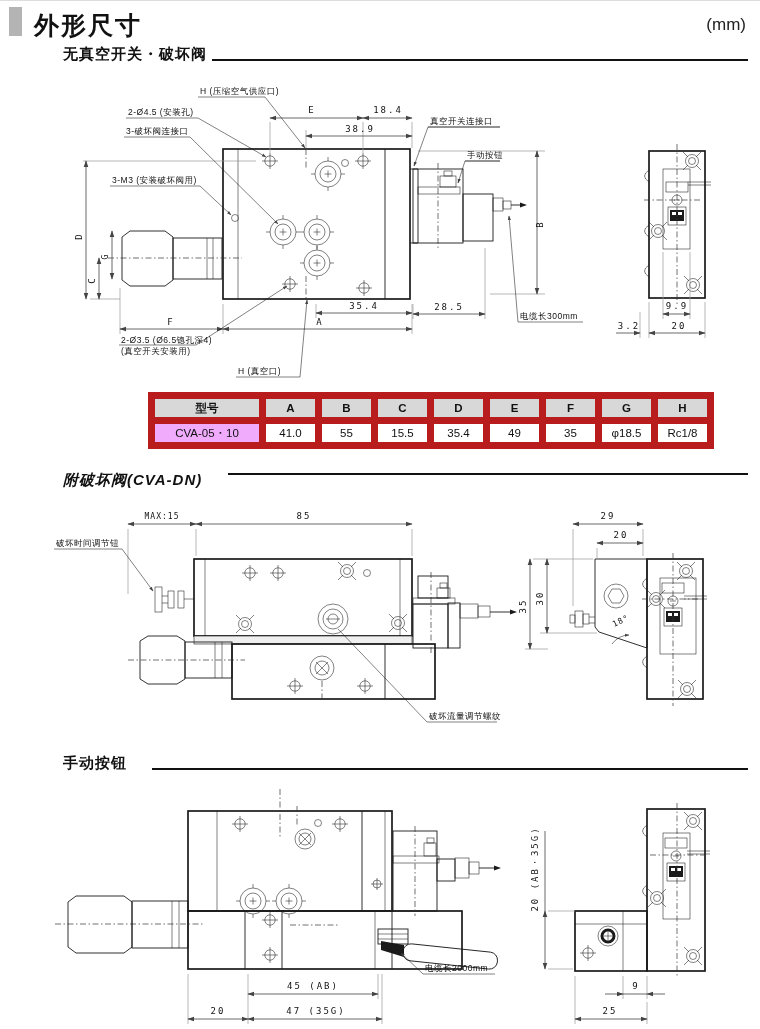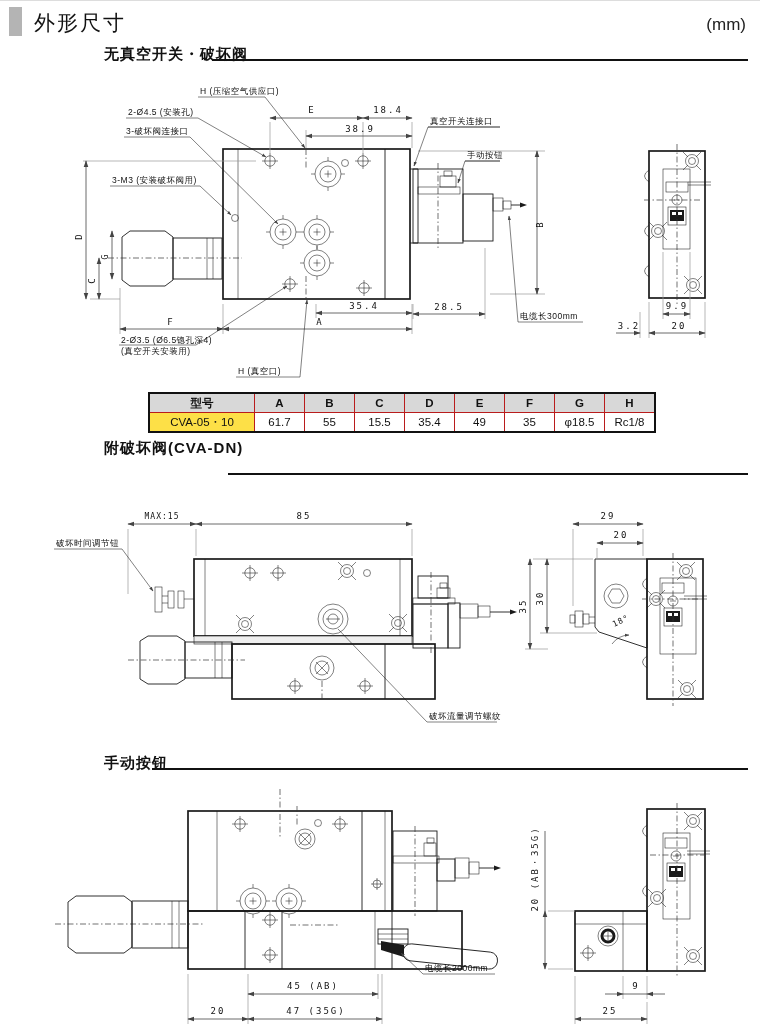--- a/index.html
+++ b/index.html
@@ -1,40 +1,40 @@
 <!DOCTYPE html>
 <html><head>
 <meta charset="utf-8">
 <style>
   html,body{margin:0;padding:0;background:#fff;}
   #page{position:relative;width:760px;height:1029px;background:#fff;overflow:hidden;
         font-family:"Liberation Sans","DejaVu Sans",sans-serif;color:#111;border-top:1px solid #ddd;}
   .hdr-bullet{position:absolute;left:9px;top:6px;width:13px;height:29px;background:#b4b4b4;}
-  .hdr-title{position:absolute;left:34px;top:8px;font-size:21px;font-weight:normal;letter-spacing:2px;text-align:right;}
+  .hdr-title{position:absolute;left:34px;top:8px;font-size:25px;font-weight:bold;letter-spacing:2px;text-align:right;}
   .hdr-unit{position:absolute;right:14px;top:14px;font-size:17px;color:#222;}
-  .sec-title{position:absolute;font-size:15px;font-weight:bold;letter-spacing:1px;white-space:nowrap;margin-left:41px;}
+  .sec-title{position:absolute;font-size:15px;font-weight:bold;letter-spacing:1px;white-space:nowrap;}
   .sec-rule{position:absolute;height:0;border-top:2.5px solid #111;}
   svg{position:absolute;left:0;overflow:visible;}
   svg .o{stroke:#1a1a1a;fill:none;stroke-width:1.7;}
   svg .l{stroke:#1a1a1a;fill:none;stroke-width:0.9;}
   svg .t{stroke:#1a1a1a;fill:none;stroke-width:0.55;}
   svg .d{stroke:#444;fill:none;stroke-width:0.8;}
   svg .x{stroke:#9a9a9a;fill:none;stroke-width:0.7;}
   svg .ds{stroke:#333;fill:none;stroke-width:0.7;stroke-dasharray:6 2.5 1.5 2.5;}
   svg .band{fill:#efefef;stroke:#1a1a1a;stroke-width:0.6;}
   svg text{fill:#111;}
   svg text.n{font-family:"DejaVu Sans Mono","Liberation Mono",monospace;font-size:9px;letter-spacing:2px;}
   svg text.c{font-family:"Liberation Sans","DejaVu Sans",sans-serif;font-size:8.5px;letter-spacing:0.5px;}
   svg text.m{font-family:"DejaVu Sans Mono","Liberation Mono",monospace;font-size:8px;letter-spacing:1px;}
   
   #dim-table{position:absolute;left:148px;top:391px;border-collapse:collapse;font-size:11.5px;}
-  #dim-table td,#dim-table th{border:1px solid #b91c1c;text-align:center;padding:1px 4px;height:16px;}
+  #dim-table td,#dim-table th{border:7px solid #b91c1c;text-align:center;padding:1px 4px;height:16px;}
   #dim-table{border:2px solid #111;}
   #dim-table th{background:#d8d8d8;font-weight:bold;}
-  #dim-table td.model{background:#fde047;}
+  #dim-table td.model{background:#f0abfc;}
   #dim-table .c-model{width:96px;} #dim-table .c-v{width:41px;}
 </style>
 </head>
 <body>
 
 <div id="page">
 
   <div class="hdr-bullet"></div>
   <div class="hdr-title">外形尺寸</div>
   <div class="hdr-unit">(mm)</div>
@@ -232,33 +232,33 @@
       <th class="c-v">B</th>
       <th class="c-v">C</th>
       <th class="c-v">D</th>
       <th class="c-v">E</th>
       <th class="c-v">F</th>
       <th class="c-v">G</th>
       <th class="c-v">H</th>
     </tr>
     <tr>
       <td class="model">CVA-05・10</td>
-      <td>61.7</td>
+      <td>41.0</td>
       <td>55</td>
       <td>15.5</td>
       <td>35.4</td>
       <td>49</td>
       <td>35</td>
       <td>φ18.5</td>
       <td>Rc1/8</td>
     </tr>
   </tbody>
     </table>
 
-  <div class="sec-title" style="left:63px;top:438px;">附破坏阀(CVA-DN)</div>
+  <div class="sec-title" style="left:63px;top:470px;font-style:italic;">附破坏阀(CVA-DN)</div>
   <div class="sec-rule" style="left:228px;top:472px;width:520px;"></div>
 
   <svg style="top:495px;" width="760" height="250" viewBox="0 0 760 250">
 
     <g>
       <rect class="o" x="194" y="63" width="218" height="77"></rect>
       <line class="t" x1="205" y1="63" x2="205" y2="140"></line>
       <line class="t" x1="400" y1="63" x2="400" y2="140"></line>
       <use href="#g-cross" class="t" x="250" y="77"></use>
         <use href="#g-cross" class="t" x="278" y="77"></use>

